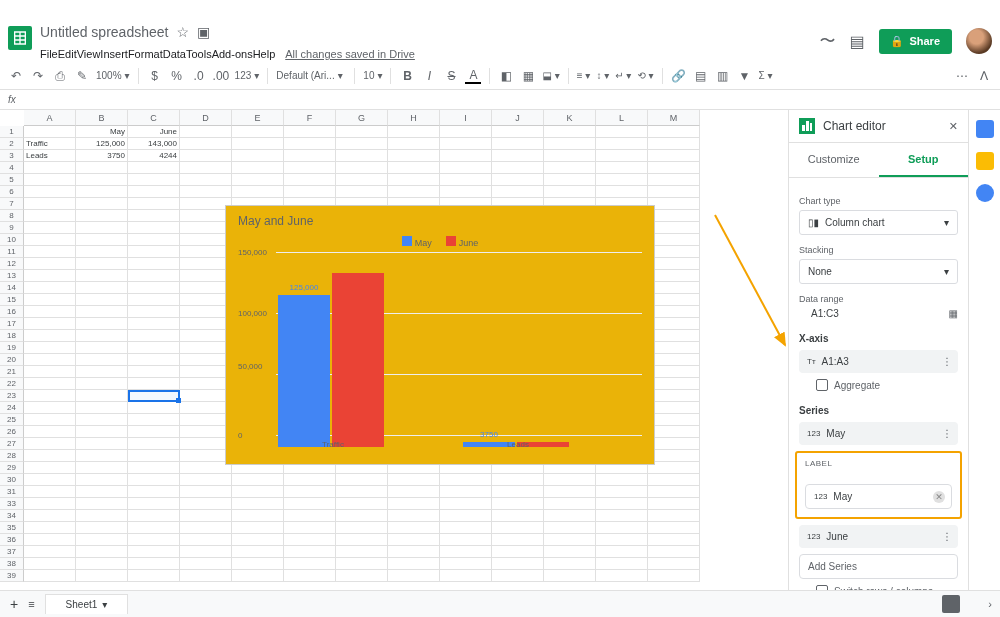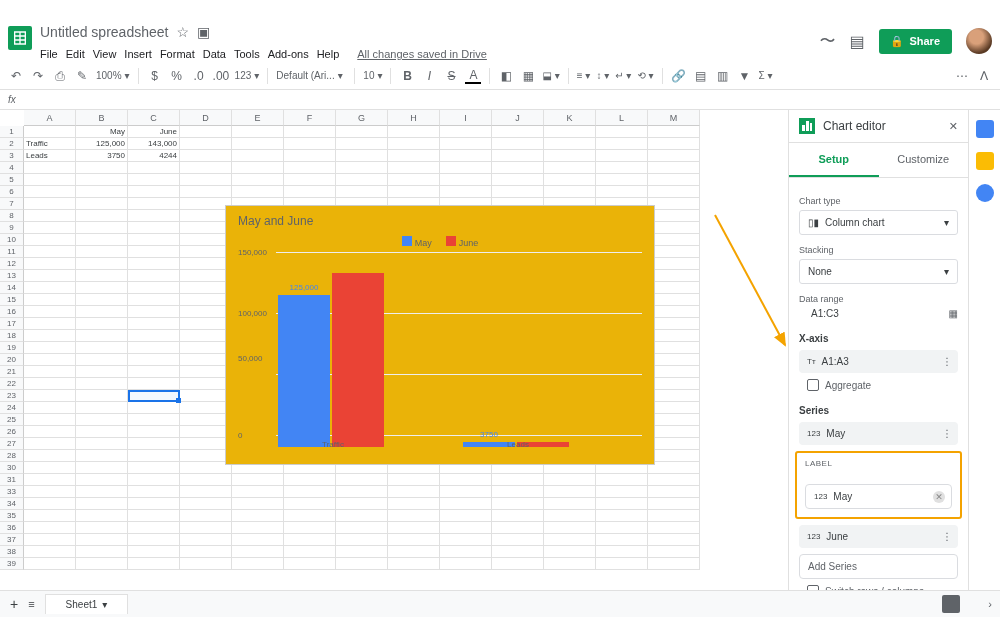--- a/index.html
+++ b/index.html
@@ -5,21 +5,21 @@
 * { box-sizing: border-box; margin: 0; padding: 0; font-family: Arial, sans-serif; }
 body { width: 1000px; height: 617px; overflow: hidden; background: #fff; font-size: 11px; color: #3c4043; position: relative; }
 
 .top-bar { height: 62px; display: flex; align-items: flex-start; padding: 22px 8px 0 8px; }
 .logo { width: 24px; height: 24px; background: #0f9d58; border-radius: 2px; display: flex; align-items: center; justify-content: center; margin-right: 8px; margin-top: 4px; }
 .logo svg { width: 16px; height: 16px; fill: #fff; }
 .title-area { flex: 1; }
 .title-row { display: flex; align-items: center; gap: 8px; height: 20px; margin-bottom: 2px; }
 .doc-title { font-size: 14px; color: #5f6368; }
 .star-icon, .folder-icon { color: #5f6368; font-size: 14px; cursor: pointer; }
-.menu-row { display: flex; gap: 8px; font-size: 11px; color: #202124; height: 20px; align-items: center; }
+.menu-row { display: flex; gap: 0; font-size: 11px; color: #202124; height: 20px; align-items: center; }
 .menu-item { cursor: pointer; }
 .save-status { color: #5f6368; text-decoration: underline; margin-left: 10px; }
 .top-right { display: flex; align-items: center; gap: 14px; margin-top: 6px; }
 .trend-icon, .comment-icon { color: #5f6368; cursor: pointer; font-size: 16px; }
 .share-btn { background: #0f9d58; color: #fff; padding: 6px 12px; border-radius: 3px; font-size: 11px; font-weight: bold; cursor: pointer; display: flex; align-items: center; gap: 5px; }
 .avatar { width: 26px; height: 26px; border-radius: 50%; background: radial-gradient(circle at 40% 35%, #d9a07a 30%, #5a3a24 70%); }
 
 .toolbar { height: 28px; border-bottom: 1px solid #e0e0e0; display: flex; align-items: center; padding: 0 8px; gap: 6px; color: #5f6368; font-size: 12px; }
 .toolbar > * { cursor: pointer; }
 .tb-sep { width: 1px; height: 16px; background: #e0e0e0; margin: 0 2px; }
@@ -69,21 +69,21 @@
 .ce-select { border: 1px solid #dadce0; border-radius: 3px; padding: 6px 8px; display: flex; align-items: center; justify-content: space-between; cursor: pointer; color: #3c4043; font-size: 10px; }
 .ce-datarange { display: flex; align-items: center; justify-content: space-between; margin-left: 12px; }
 .ce-grid-icon { cursor: pointer; }
 .ce-section-hdr { font-size: 10px; font-weight: bold; color: #3c4043; margin-top: 14px; margin-bottom: 6px; }
 .ce-pill { background: #f1f3f4; border-radius: 4px; padding: 6px 8px; display: flex; align-items: center; gap: 6px; color: #3c4043; font-size: 10px; margin-bottom: 6px; cursor: pointer; position: relative; }
 .ce-pill .more { position: absolute; right: 6px; color: #5f6368; }
 .ce-label-box { border: 2px solid #f4a300; border-radius: 3px; padding: 6px 8px 8px; margin: 0 -4px 6px; }
 .ce-sublabel { font-size: 8px; color: #5f6368; letter-spacing: 0.5px; margin-bottom: 16px; }
 .ce-pill.white { background: #fff; border: 1px solid #dadce0; }
 .ce-pill .rm { position: absolute; right: 6px; color: #888; background: #e0e0e0; border-radius: 50%; width: 12px; height: 12px; line-height: 12px; text-align: center; font-size: 9px; }
-.ce-check { display: flex; align-items: center; gap: 6px; margin: 6px 8px; cursor: pointer; }
+.ce-check { display: flex; align-items: center; gap: 6px; margin: 6px 17px; cursor: pointer; }
 .cb { width: 12px; height: 12px; border: 1.5px solid #5f6368; border-radius: 2px; display: inline-flex; align-items: center; justify-content: center; }
 .cb.checked { background: #0f9d58; border-color: #0f9d58; color: #fff; font-size: 10px; }
 
 .sheet-tabs { position: absolute; bottom: 0; left: 0; right: 0; height: 27px; border-top: 1px solid #e0e0e0; background: #f8f9fa; display: flex; align-items: center; padding: 0 10px; gap: 10px; }
 .sheet-tab { background: #fff; border: 1px solid #e0e0e0; border-bottom: none; padding: 4px 20px; font-size: 10px; color: #3c4043; display: flex; align-items: center; gap: 5px; cursor: pointer; }
 .explore { position: absolute; right: 40px; width: 18px; height: 18px; background: #5f6368; border-radius: 2px; cursor: pointer; }
 .collapse-side { position: absolute; right: 8px; color: #5f6368; cursor: pointer; }
 
 .arrow-annot { position: absolute; pointer-events: none; }
 </style>
@@ -630,20 +630,36 @@
           <div class="cell "></div>
           <div class="cell "></div>
           <div class="cell "></div>
           <div class="cell "></div>
           <div class="cell "></div>
           <div class="cell "></div>
           <div class="cell "></div>
           <div class="cell "></div>
         </div>
         <div class="row">
+          <div class="row-header">29</div>
+          <div class="cell "></div>
+          <div class="cell "></div>
+          <div class="cell "></div>
+          <div class="cell "></div>
+          <div class="cell "></div>
+          <div class="cell "></div>
+          <div class="cell "></div>
+          <div class="cell "></div>
+          <div class="cell "></div>
+          <div class="cell "></div>
+          <div class="cell "></div>
+          <div class="cell "></div>
+          <div class="cell "></div>
+        </div>
+        <div class="row">
           <div class="row-header">30</div>
           <div class="cell "></div>
           <div class="cell "></div>
           <div class="cell "></div>
           <div class="cell "></div>
           <div class="cell "></div>
           <div class="cell "></div>
           <div class="cell "></div>
           <div class="cell "></div>
           <div class="cell "></div>
@@ -785,21 +801,21 @@
     <div class="chart-embed">
       <div class="chart-title">May and June</div>
       <div class="chart-legend">
         <span><span class="leg-swatch" style="background:#4285f4"></span><span>May</span></span>
         <span><span class="leg-swatch" style="background:#ea4335"></span><span>June</span></span>
       </div>
       <div class="chart-body" id="chart-body">
           <div class="gridline" style="top:183px"></div>
           <div class="y-tick" style="top:183px">0</div>
           <div class="gridline" style="top:122px"></div>
-          <div class="y-tick" style="top:106px">50,000</div>
+          <div class="y-tick" style="top:114px">50,000</div>
           <div class="gridline" style="top:61px"></div>
           <div class="y-tick" style="top:61px">100,000</div>
           <div class="gridline" style="top:0px"></div>
           <div class="y-tick" style="top:0px">150,000</div>
           <div class="bar-group" style="left:40px">
             <div class="bar" style="height:152.5px;background:#4285f4;position:relative">
               <div class="bar-label" style="color:#4285f4">125,000</div>
             </div>
             <div class="bar" style="height:174.46px;background:#ea4335;position:relative"></div>
           </div>
@@ -821,22 +837,22 @@
           <svg width="10" height="10">
             <rect x="0" y="4" width="3" height="6" fill="#fff"></rect>
             <rect x="4" y="0" width="3" height="10" fill="#fff"></rect>
             <rect x="8" y="2" width="2" height="8" fill="#fff"></rect>
           </svg>
         </div>
       <div class="ce-title">Chart editor</div>
       <div class="ce-close">✕</div>
     </div>
     <div class="ce-tabs">
+      <div class="ce-tab">Customize</div>
       <div class="ce-tab active">Setup</div>
-      <div class="ce-tab">Customize</div>
     </div>
     <div class="ce-body">
       <div class="ce-label">Chart type</div>
       <div class="ce-select">
         <span style="display:flex;align-items:center;gap:6px">
             <span>▯▮</span>
             <span>Column chart</span>
           </span>
         <span>▾</span>
       </div>

